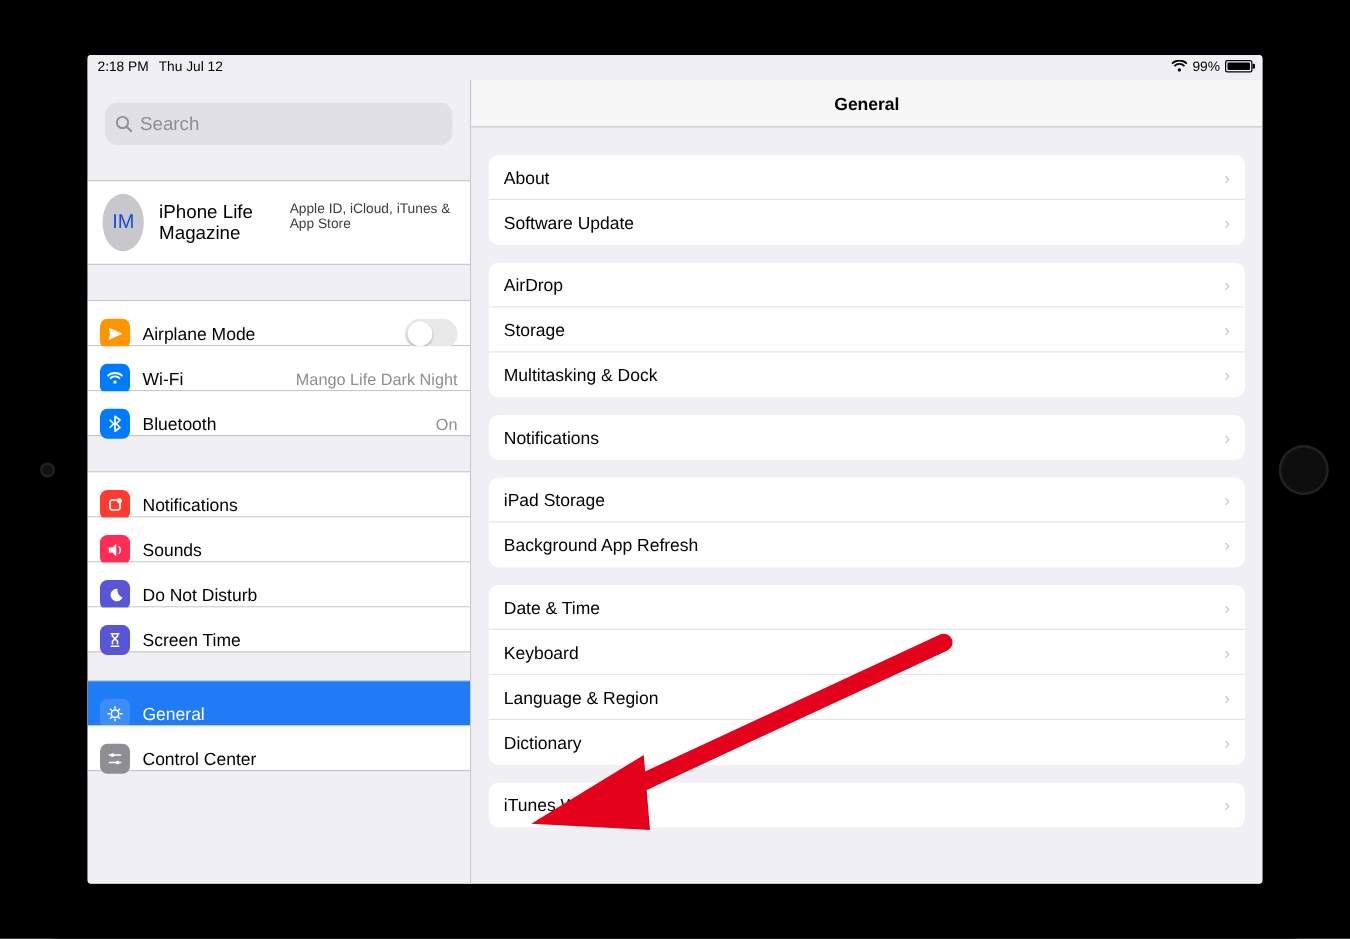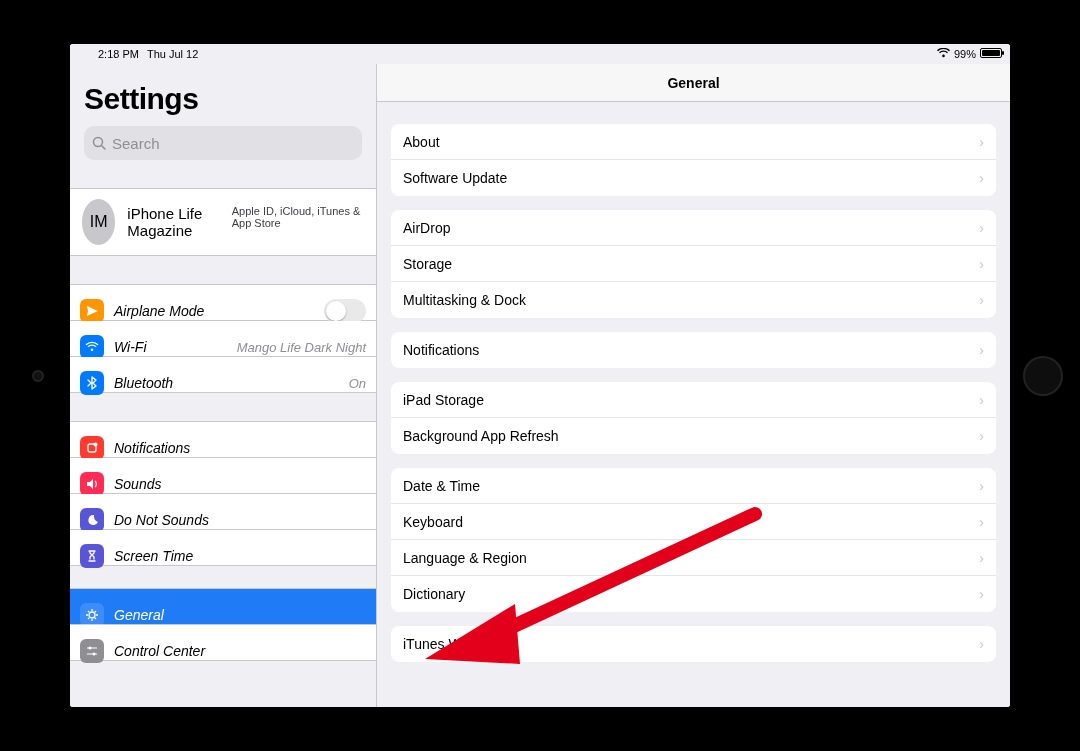--- a/index.html
+++ b/index.html
@@ -30,21 +30,21 @@
     display:flex;
     align-items:center;
     padding:0 8px;
     font-size:11px;
     color:#000;
     background:#efeff4;
     justify-content:space-between;
     position:relative;
     z-index:3;
   }
-  .statusbar .left { display:flex; gap:8px; align-items:center;margin-left:20px; }
+  .statusbar .left { display:flex; gap:8px; align-items:center; }
   .statusbar .right { display:flex; gap:4px; align-items:flex-start; }
   .batt { width:22px; height:10px; border:1px solid #000; border-radius:2px; position:relative; }
   .batt::after { content:""; position:absolute; right:-3px; top:2px; width:2px; height:4px; background:#000; border-radius:1px;}
   .batt .fill { position:absolute; left:1px; top:1px; bottom:1px; width:18px; background:#000; border-radius:1px; }
 
   .main {
     flex:1;
     display:flex;
     overflow:hidden;
     position:relative;
@@ -66,31 +66,31 @@
     display:flex; align-items:center; padding:0 8px; color:#8e8e93; font-size:15px;
   }
   .searchbox svg { margin-right:6px; }
 
   .account-row {
     background:#fff; margin-top:18px;
     border-top:1px solid #c8c7cc; border-bottom:1px solid #c8c7cc;
     display:flex; align-items:center; padding:10px 14px 10px 12px; gap:12px;
     cursor:pointer;
   }
-  .avatar { width:46px; height:46px; border-radius:50%; background:#c7c7cc; color:#000000; display:flex;align-items:center;justify-content:center; font-size:16px; }
+  .avatar { width:46px; height:46px; border-radius:50%; background:#c7c7cc; color:#1d4ed8; display:flex;align-items:center;justify-content:center; font-size:16px; }
   .acc-text { display:flex; flex-direction:row; }
   .acc-name { font-size:15px; }
   .acc-sub { font-size:11px; color:#3c3c43; }
 
   .group { margin-top:28px; border-top:1px solid #c8c7cc; }
   .group.tight { margin-top:22px; }
   .srow {
     height:36px; background:#fff; border-bottom:1px solid #c8c7cc;
     display:flex; align-items:center; padding:17px 10px 0 10px; gap:10px;
-    font-size:14px; cursor:pointer; position:relative;font-style:italic;
+    font-size:14px; cursor:pointer; position:relative;
   }
   .srow .sicon {
     width:24px; height:24px; border-radius:6px; display:flex;align-items:center;justify-content:center;
     color:#fff; font-size:12px; flex:none;
   }
   .srow .val { margin-left:auto; color:#8e8e93; font-size:13px; }
   .srow.selected { background:#1f7cf6; color:#fff; }
   .srow.selected .sicon { background:#fff2 !important; }
 
   .toggle { margin-left:auto; width:42px; height:24px; background:#e9e9ea; border-radius:12px; position:relative; }
@@ -160,21 +160,20 @@
         <span class="batt">
             <span class="fill"></span>
           </span>
       </div>
     </div>
 
     <div class="main">
 
       <div class="sidebar">
         <div class="top">
-          <div class="settings-title">Settings</div>
           <div class="searchbox">
             <svg width="14" height="14" viewBox="0 0 14 14">
                 <circle cx="6" cy="6" r="4.5" stroke="#8e8e93" stroke-width="1.5" fill="none"></circle>
                 <line x1="10" y1="10" x2="13" y2="13" stroke="#8e8e93" stroke-width="1.5" stroke-linecap="round"></line>
               </svg>
             <span>Search</span>
           </div>
         </div>
 
         <div class="account-row">
@@ -235,21 +234,21 @@
                 </svg>
             </span>
             <span>Sounds</span>
           </div>
           <div class="srow">
             <span class="sicon" style="background:#5856d6">
               <svg width="14" height="14" viewBox="0 0 14 14">
                   <path d="M9 2a5 5 0 104 7A6 6 0 019 2z" fill="#fff"></path>
                 </svg>
             </span>
-            <span>Do Not Sounds</span>
+            <span>Do Not Disturb</span>
           </div>
           <div class="srow">
             <span class="sicon" style="background:#5856d6">
               <svg width="14" height="14" viewBox="0 0 14 14">
                   <path d="M4 2h6M4 12h6M5 2v2l2 2-2 2v2M9 2v2L7 6l2 2v2" stroke="#fff" stroke-width="1.3" fill="none" stroke-linecap="round"></path>
                 </svg>
             </span>
             <span>Screen Time</span>
           </div>
         </div>

